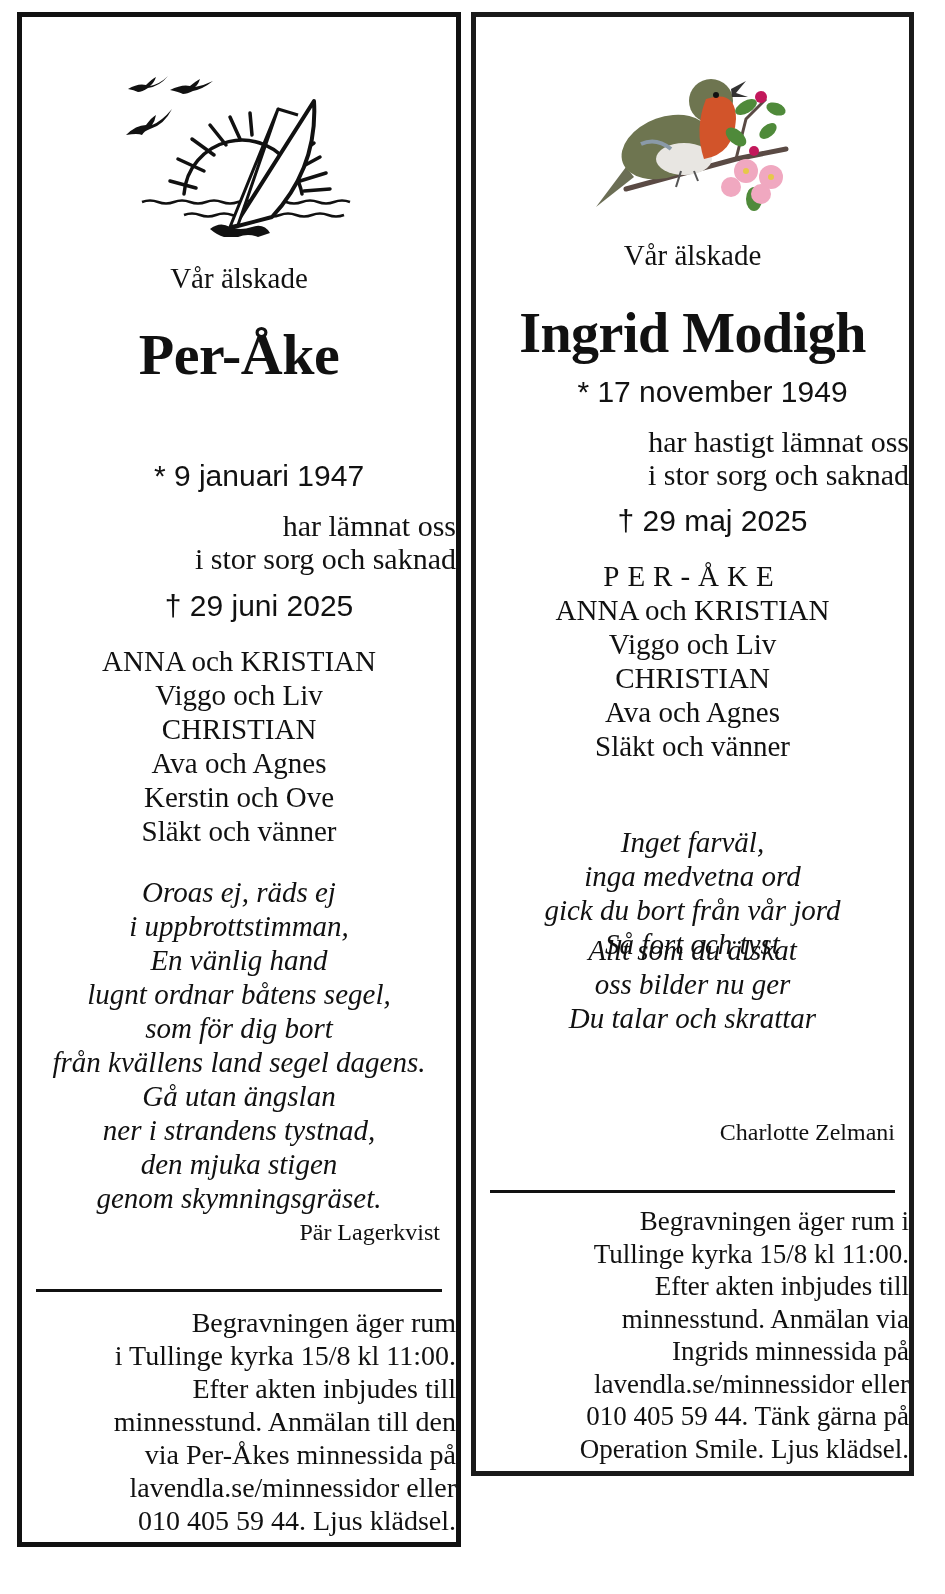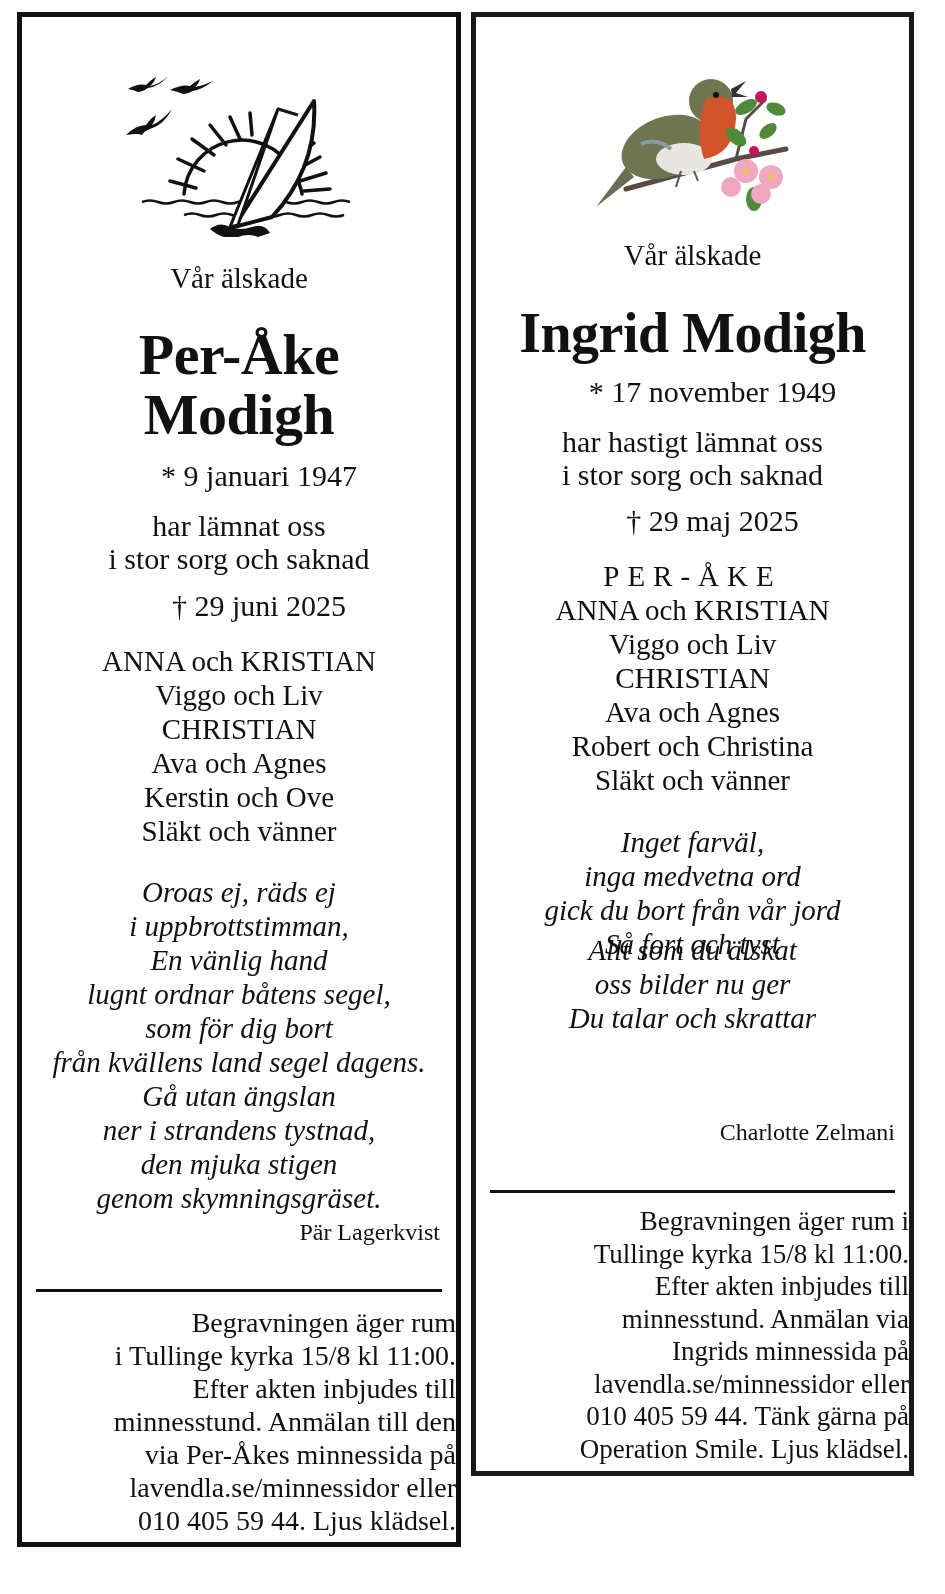--- a/index.html
+++ b/index.html
@@ -4,22 +4,22 @@
 <style>
   html, body { margin: 0; padding: 0; background: #ffffff; }
   body { width: 945px; height: 1594px; position: relative; font-family: "DejaVu Serif", "Liberation Serif", serif; color: #111; overflow: hidden; }
   .notice { position: absolute; box-sizing: border-box; border: 5px solid #111; background: #fff; text-align: center; }
   .notice.left { left: 17px; top: 12px; width: 444px; height: 1535px; }
   .notice.right { left: 471px; top: 12px; width: 443px; height: 1464px; border-color: #1a1a1a; }
   .illus { position: absolute; }
   .line { display: block; white-space: nowrap; }
   .intro { position: absolute; left: 0; right: 0; font-family: "Liberation Serif", serif; font-size: 29px; }
   .name { position: absolute; left: 0; right: 0; font-family: "Liberation Serif", serif; font-weight: bold; font-size: 58px; line-height: 60px; letter-spacing: -0.5px; }
-  .born, .died { position: absolute; left: 0; right: 0; font-family: Liberation Serif, serif; font-size: 30px; margin-left: 40px; }
-  .msg { position: absolute; left: 0; right: 0; font-family: "Liberation Serif", serif; font-size: 30px; line-height: 33px; }
+  .born, .died { position: absolute; left: 0; right: 0; font-family: Liberation Sans, sans-serif; font-size: 30px; margin-left: 40px; }
+  .msg { position: absolute; left: 0; right: 0; font-family: "Liberation Serif", serif; font-size: 30px; line-height: 33px; text-align: right; }
   .mourners { position: absolute; left: 0; right: 0; font-family: "Liberation Serif", serif; font-size: 29px; line-height: 34px; }
   .spaced { letter-spacing: 8px; }
   .poem { position: absolute; left: 0; right: 0; font-family: "Liberation Serif", serif; font-style: italic; font-size: 29px; line-height: 34px; }
   .author { position: absolute; font-family: "Liberation Serif", serif; font-size: 24px; }
   .rule { position: absolute; height: 3px; background: #111; }
   .info { position: absolute; left: 0; right: 0; font-family: "Liberation Serif", serif; font-size: 28px; line-height: 33px; text-align: right; }
 </style>
 </head>
 <body>
 
@@ -53,21 +53,20 @@
       <path d="M156 52 L108 170 L116 168 Z" stroke-width="3"></path>
       <line x1="156" y1="52" x2="176" y2="58" stroke-width="3"></line>
     </g>
     <path d="M88 172 q10 -8 20 -2 q10 4 22 0 q12 -4 18 6 l-12 4 q-10 -4 -20 0 q-14 4 -28 -8z" fill="#111"></path>
   </svg>
 
   <div class="intro" style="top:245px">Vår älskade</div>
 
   <div class="name" style="top:308px">
     <span class="line">Per-Åke</span>
-    <span class="line">Modigh</span>
   </div>
 
   <div class="born" style="top:442px">* 9 januari 1947</div>
 
   <div class="msg" style="top:492px">
     <span class="line">har lämnat oss</span>
     <span class="line">i stor sorg och saknad</span>
   </div>
 
   <div class="died" style="top:572px">† 29 juni 2025</div>
@@ -160,21 +159,20 @@
   </div>
 
   <div class="died" style="top:487px">† 29 maj 2025</div>
 
   <div class="mourners" style="top:542px">
     <span class="line spaced">PER-ÅKE</span>
     <span class="line">ANNA och KRISTIAN</span>
     <span class="line">Viggo och Liv</span>
     <span class="line">CHRISTIAN</span>
     <span class="line">Ava och Agnes</span>
-    <span class="line">Robert och Christina</span>
     <span class="line">Släkt och vänner</span>
   </div>
 
   <div class="poem" style="top:808px">
     <span class="line">Inget farväl,</span>
     <span class="line">inga medvetna ord</span>
     <span class="line">gick du bort från vår jord</span>
     <span class="line">Så fort och tyst</span>
   </div>
 

